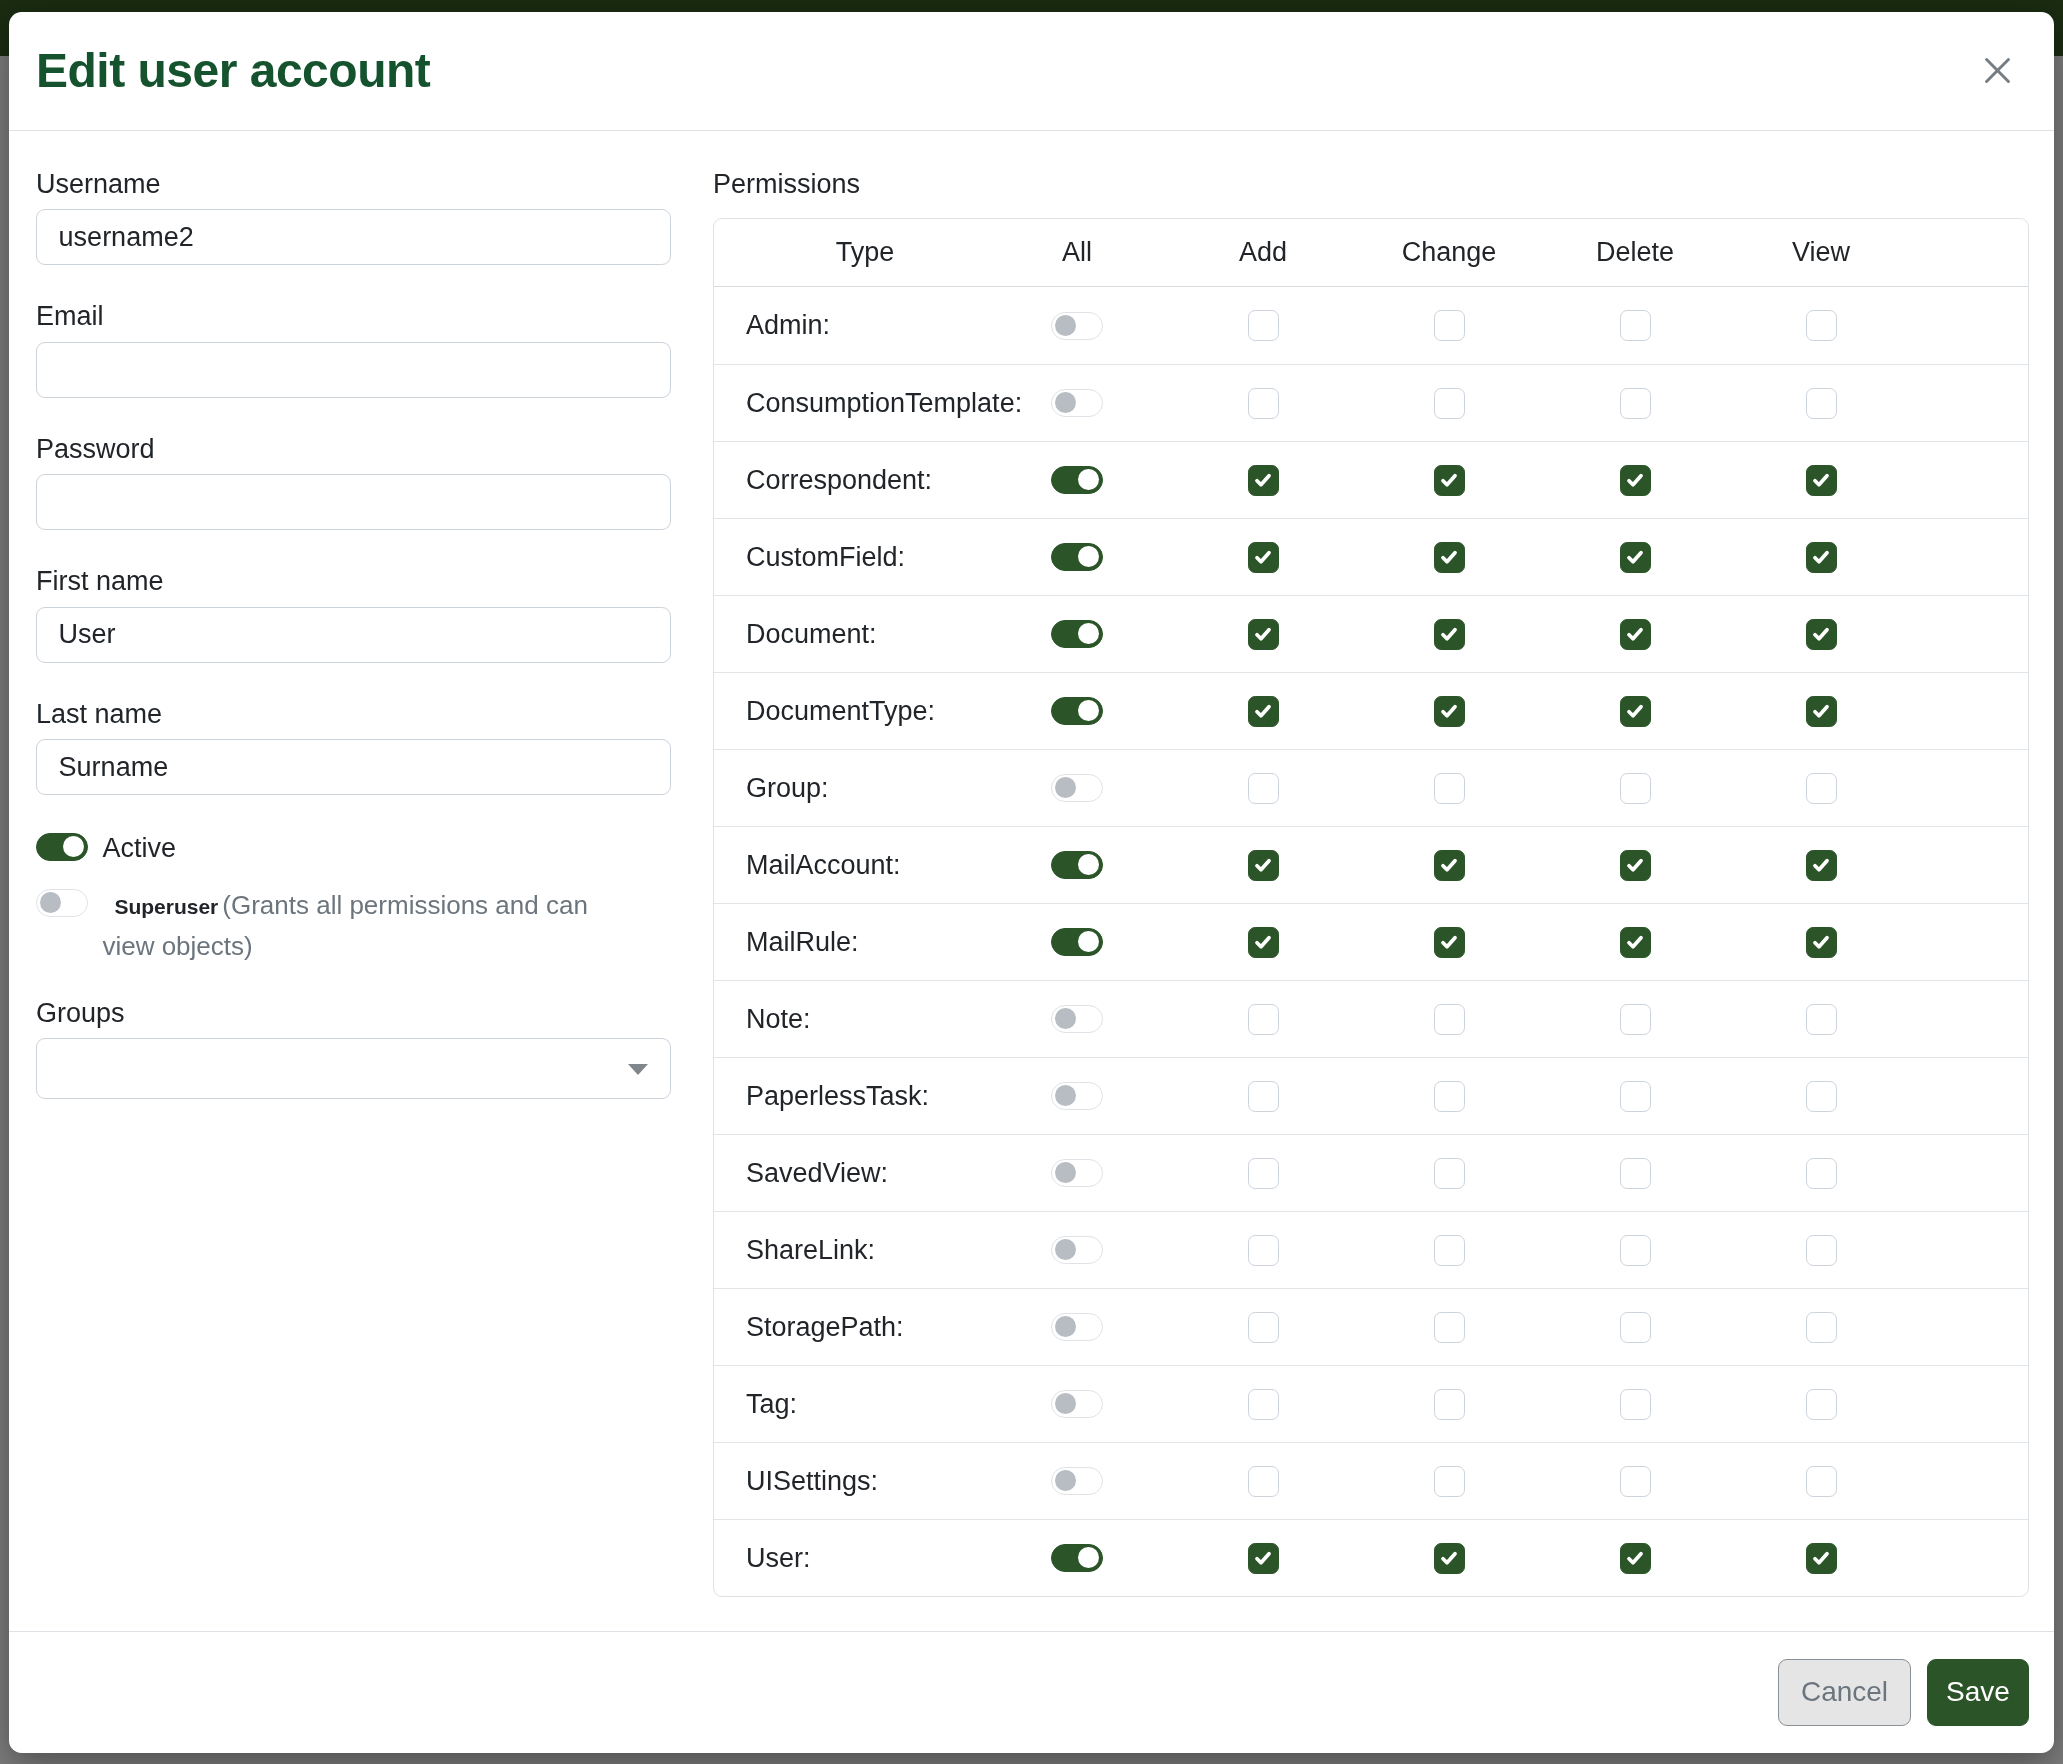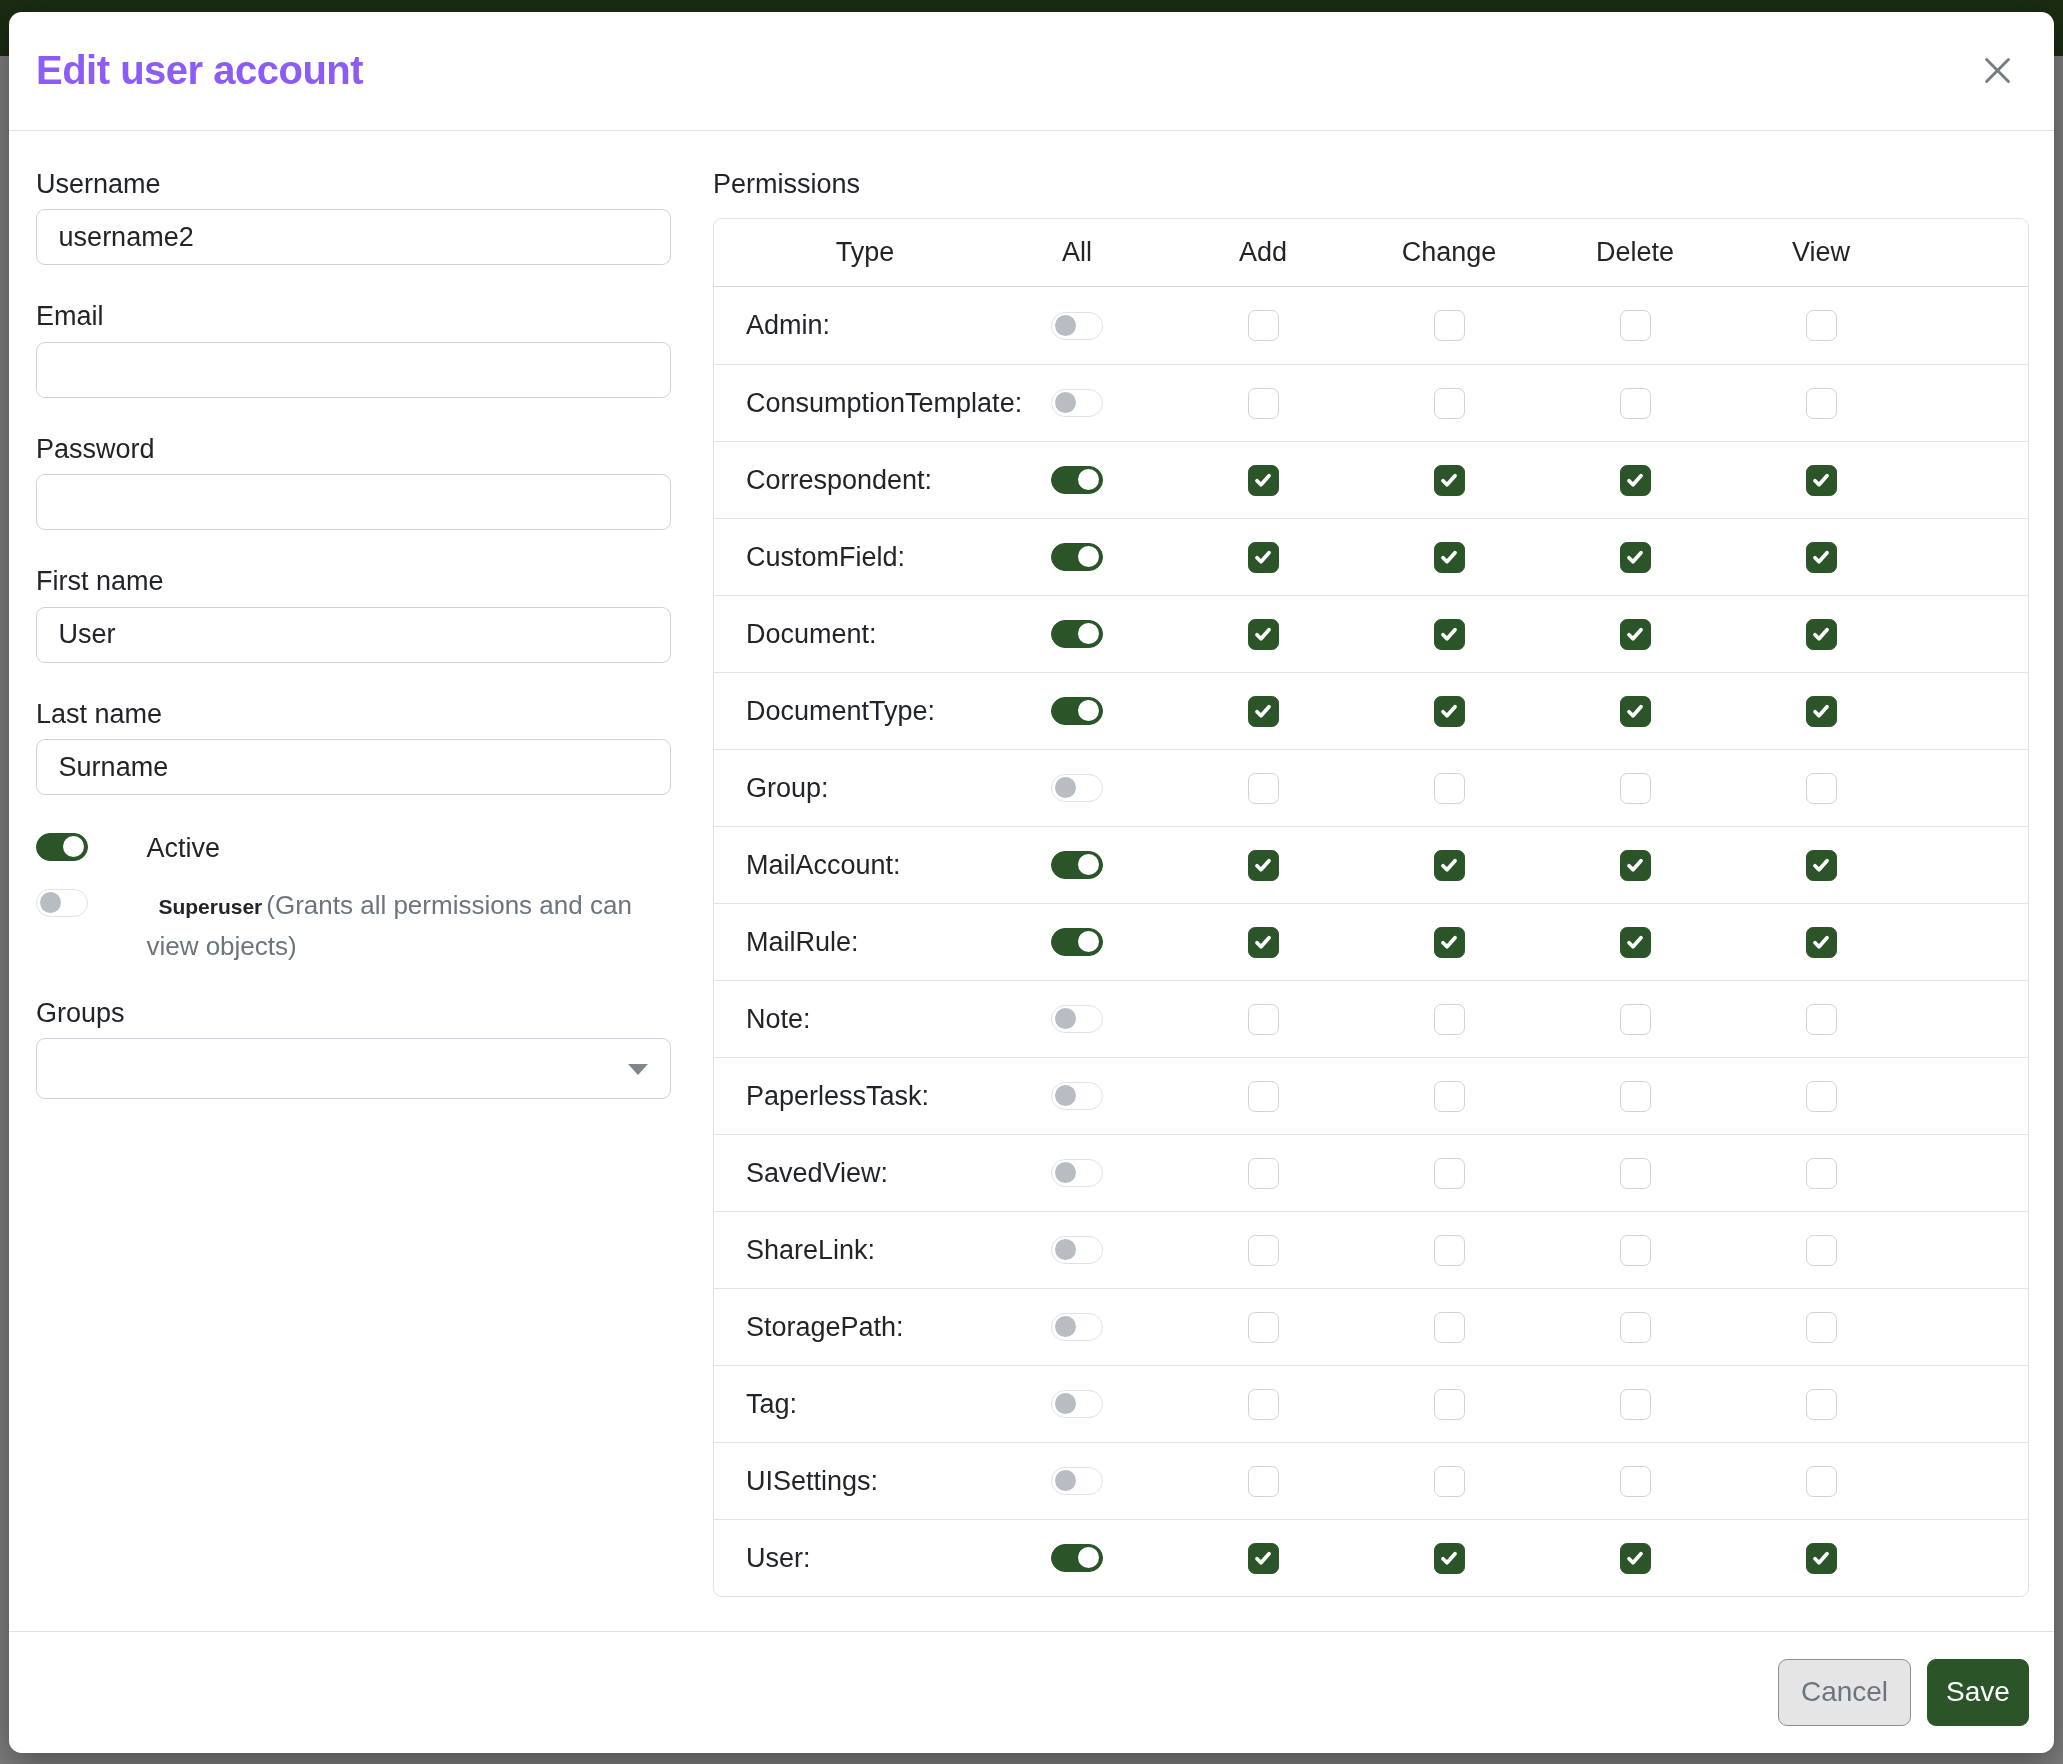--- a/index.html
+++ b/index.html
@@ -30,21 +30,21 @@
     display:flex;flex-direction:column;
     overflow:hidden;
   }
   .modal-header{
     height:119px;flex:0 0 119px;
     display:flex;align-items:center;justify-content:space-between;
     padding:0 36px 0 27px;
     border-bottom:0.9px solid var(--table-border);
   }
   .modal-title{
-    font-size:40px;font-weight:700;color:#8b5cf6;letter-spacing:-0.5px;
+    font-size:48px;font-weight:700;color:#14532d;letter-spacing:-0.5px;
   }
   .close-btn{
     background:none;border:none;cursor:pointer;padding:5.4px;line-height:0;
   }
   .close-btn svg{width:31px;height:31px;}
 
   .modal-body{
     flex:1 1 auto;
     display:flex;
     padding:38px 25px 0 27px;
@@ -66,21 +66,21 @@
     width:52px;height:28px;border-radius:14.4px;position:relative;
     background:#fff;border:1.4px solid #dfe3e7;cursor:pointer;flex:0 0 auto;
   }
   .switch::after{
     content:"";position:absolute;top:2.3px;left:2.7px;width:21px;height:21px;
     border-radius:50%;background:#b7bdc3;
   }
   .switch.on{background:var(--accent);border-color:var(--accent);}
   .switch.on::after{left:auto;right:2.7px;background:#fff;}
 
-  .toggle-row{display:flex;align-items:flex-start;gap:44px;}
+  .toggle-row{display:flex;align-items:flex-start;}
   .toggle-row .switch{margin-top:1.8px;}
   .active-row{margin-top:0;}
   .superuser-row{margin-top:21.6px;}
   .toggle-label{font-size:27px;margin-left:14.4px;line-height:34px;}
   .su-text{margin-left:14.4px;width:520px;line-height:37px;}
   .su-text .su-label{font-size:21px;font-weight:700;margin-left:12px;}
   .su-text .su-hint{font-size:26px;color:var(--muted);}
 
   .groups-group{margin-top:29px;}
   .select-box{

